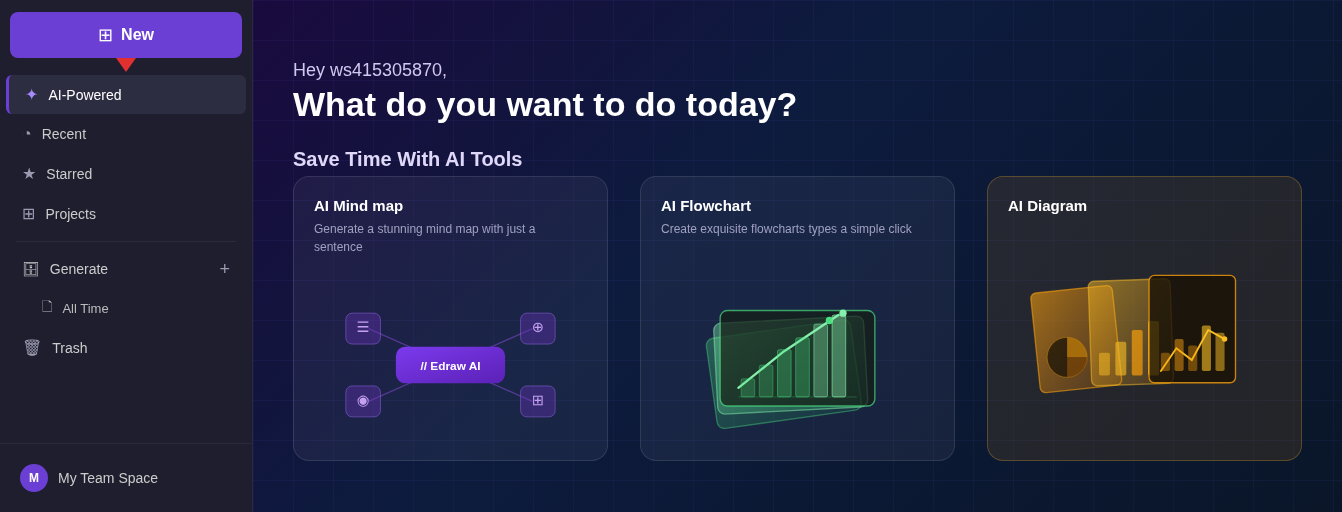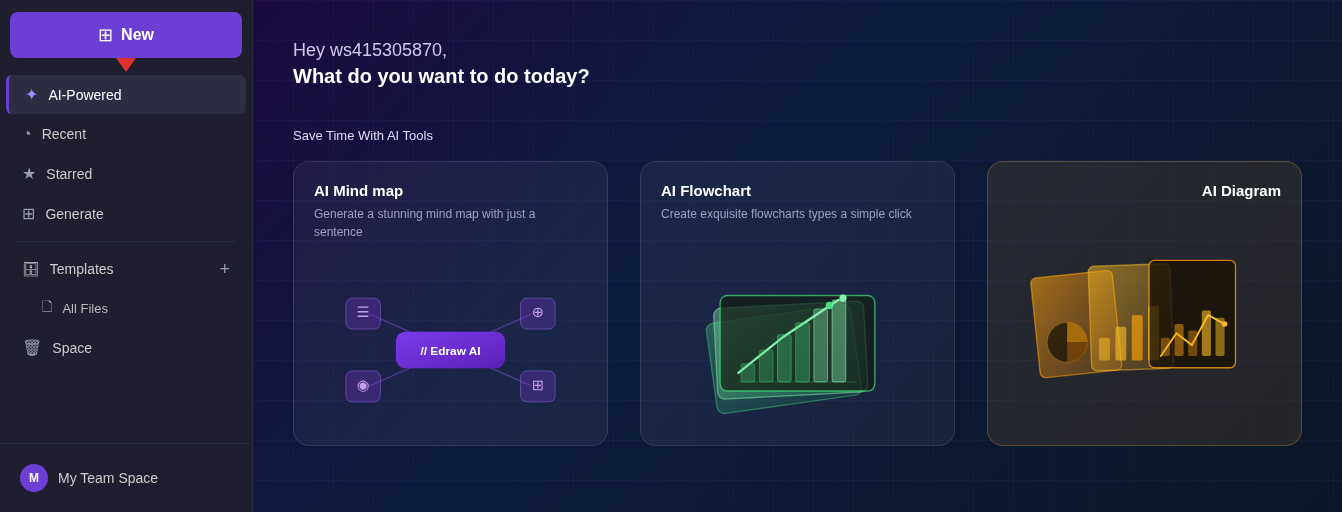--- a/index.html
+++ b/index.html
@@ -152,21 +152,21 @@
       color: #ccc;
       font-size: 14px;
       font-weight: 500;
       text-align: center;
     }
 
     
     .main-content {
       flex: 1;
       background: linear-gradient(135deg, #1a0a3e 0%, #0d1b3e 40%, #0a1628 100%);
-      padding: 40px 40px;
+      padding: 60px 40px;
       position: relative;
       overflow: hidden;
     }
 
     
     .main-content::before {
       content: '';
       position: absolute;
       top: 0; left: 0; right: 0; bottom: 0;
       background-image:
@@ -179,32 +179,32 @@
     .greeting-sub {
       color: #d0c8f0;
       font-size: 18px;
       font-weight: 400;
       margin-bottom: 4px;
       position: relative;
       z-index: 1;
     }
     .greeting-main {
       color: #ffffff;
+      font-size: 34px;
+      font-weight: 700;
+      margin-bottom: 24px;
+      position: relative;
+      z-index: 1;
+    }
+
+    .section-title {
+      color: #e0d8f8;
       font-size: 20px;
       font-weight: 700;
-      margin-bottom: 40px;
-      position: relative;
-      z-index: 1;
-    }
-
-    .section-title {
-      color: #e0d8f8;
-      font-size: 13px;
-      font-weight: 400;
-      margin-bottom: 18px;
+      margin-bottom: 5px;
       position: relative;
       z-index: 1;
     }
 
     .cards-row {
       display: flex;
       gap: 32px;
       position: relative;
       z-index: 1;
     }
@@ -248,21 +248,20 @@
     
     .card-svg {
       width: 100%;
       height: 150px;
     }
 
     
     .ai-card.highlighted {
       background: rgba(180,120,30,0.15);
       border-color: rgba(220,160,50,0.3);
-      align-items: flex-end;
     }
   </style>
 </head>
 <body>
 
 <aside class="sidebar">
 
   <button class="new-button">
     <span class="plus-icon">⊞</span>
     <span>New</span>
@@ -281,41 +280,41 @@
       <span>Recent</span>
     </div>
 
     <div class="nav-item">
       <span class="nav-icon">★</span>
       <span>Starred</span>
     </div>
 
     <div class="nav-item">
       <span class="nav-icon">⊞</span>
-      <span>Generate</span>
+      <span>Projects</span>
     </div>
 
     <div class="nav-divider"></div>
 
     <div class="nav-item-projects">
       <div class="left-group">
         <span class="nav-icon">🗄</span>
-        <span>Templates</span>
+        <span>Generate</span>
       </div>
       <span class="plus-btn">+</span>
     </div>
 
     <div class="nav-subitem">
       <span class="nav-icon">🗋</span>
-      <span>All Files</span>
+      <span>All Time</span>
     </div>
 
     <div class="nav-item">
       <span class="nav-icon">🗑</span>
-      <span>Space</span>
+      <span>Trash</span>
     </div>
   </nav>
 
   <div class="sidebar-bottom">
     <div class="team-space">
       <div class="team-avatar">
         <span>M</span>
       </div>
       <span class="team-label">My Team Space</span>
     </div>

